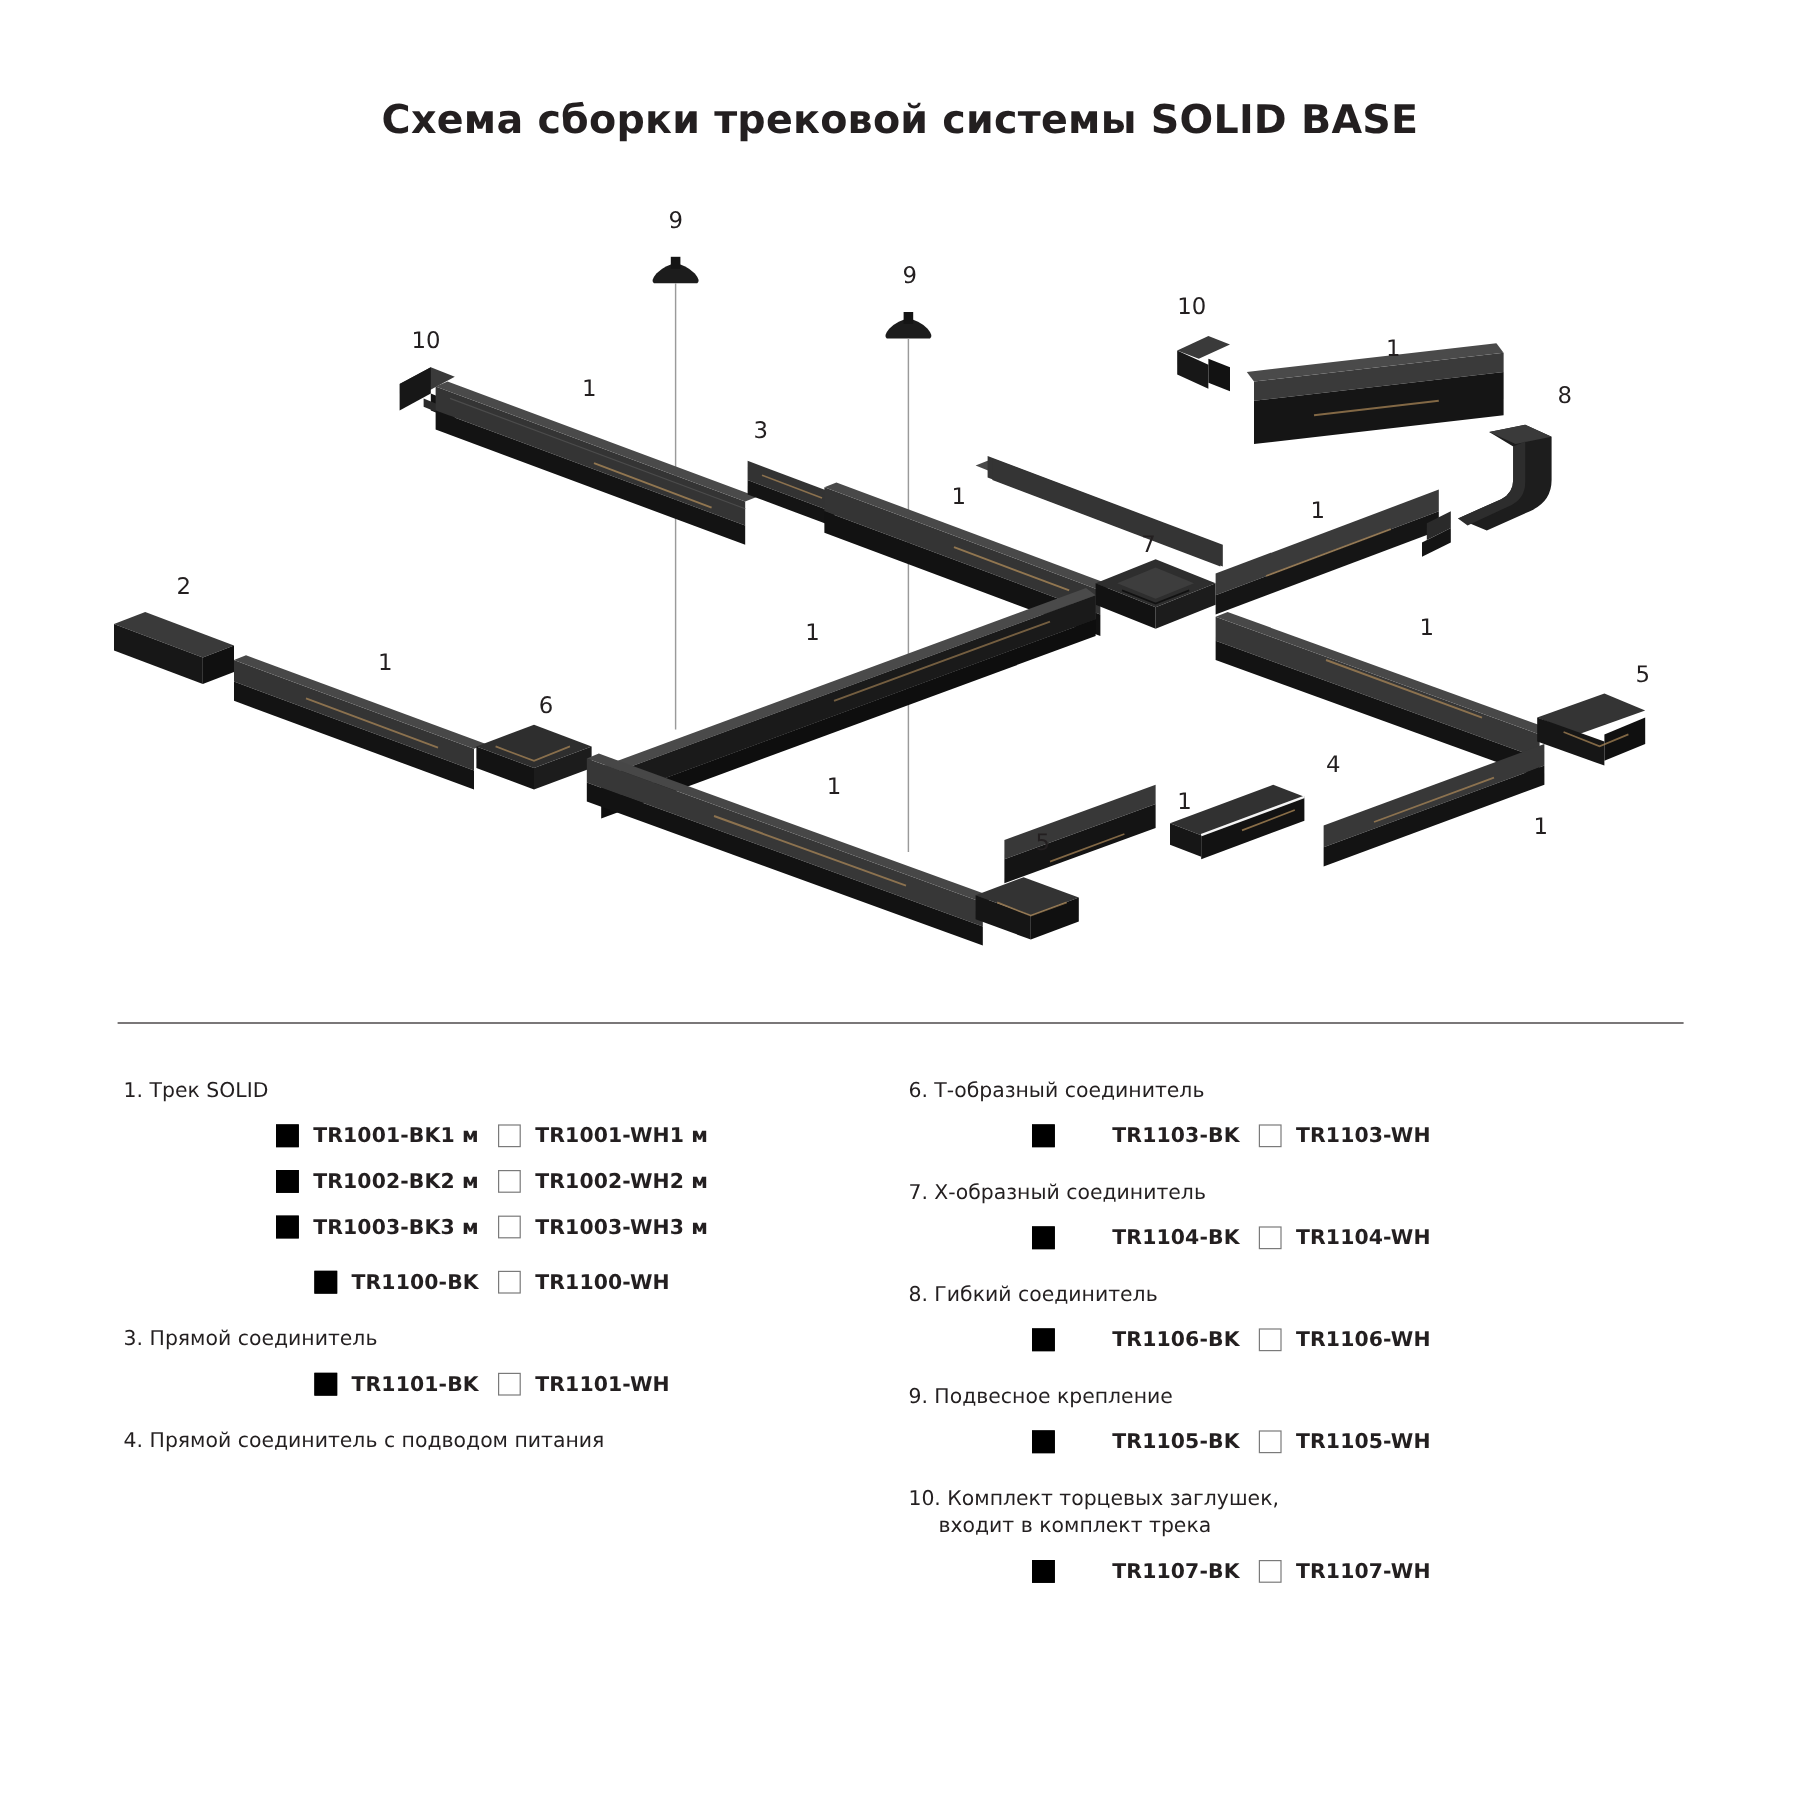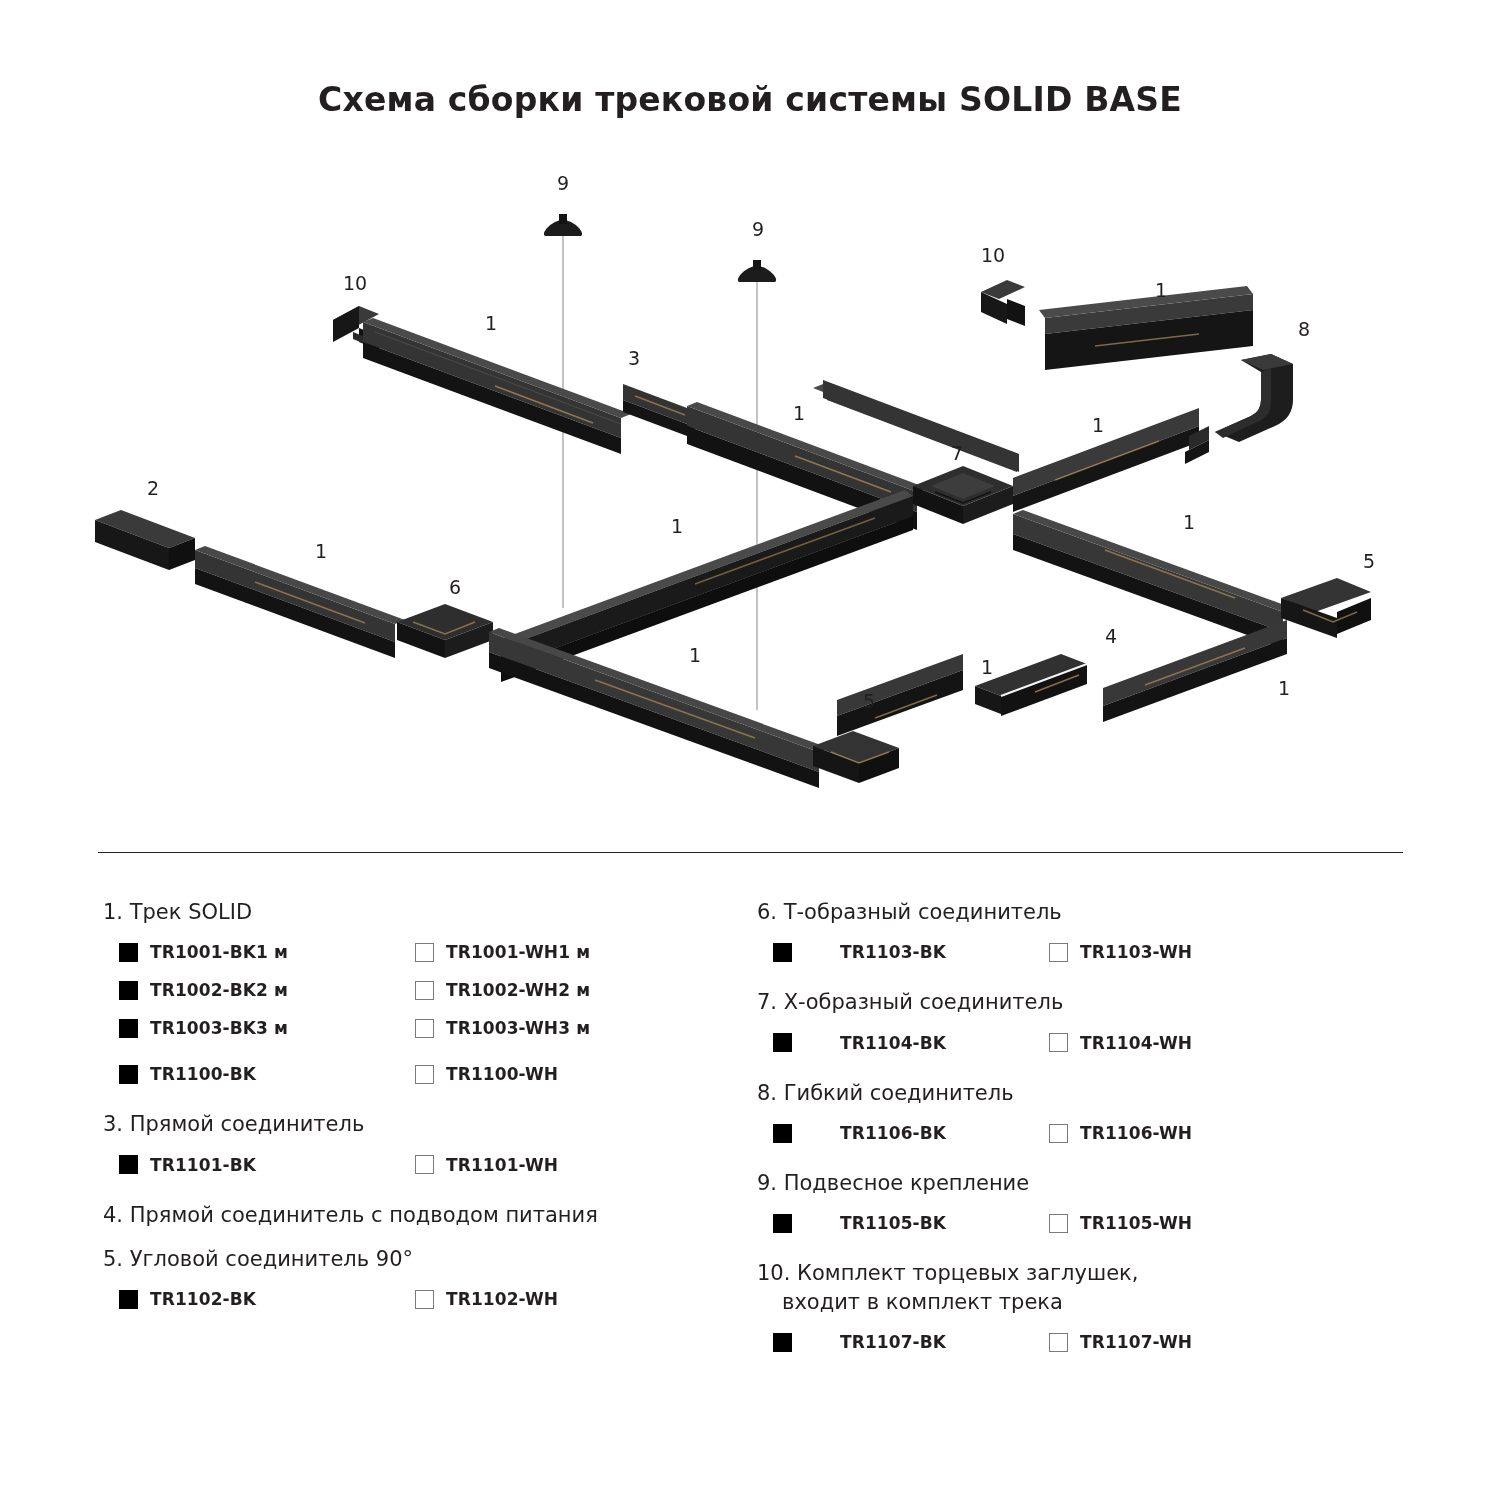--- a/index.html
+++ b/index.html
@@ -58,21 +58,21 @@
   }
   .col {
     position: absolute;
     top: 0;
   }
   .col-left { left: 103px; width: 620px; }
   .col-right { left: 757px; width: 620px; }
 
   .grp { margin-bottom: 0px; }
   .grp-title {
-    font-size: 21px;
+    font-size: 17px;
     font-weight: 400;
     color: #231f20;
     margin: 0 0 16px 0;
     line-height: 1.35;
   }
   .grp-title .sub {
     display: block;
     padding-left: 25px;
   }
   .rows { margin: 0 0 26px 0; }
@@ -81,20 +81,21 @@
     align-items: center;
     margin-bottom: 18px;
   }
   .cell {
     display: flex;
     align-items: center;
     font-size: 17px;
     font-weight: 700;
     color: #231f20;
     letter-spacing: 0.1px;
+    justify-content: flex-end;
   }
   .cell.c1 { width: 280px; padding-left: 16px; }
   .cell.c2 { padding-left: 16px; }
   .sw {
     width: 19px;
     height: 19px;
     margin-right: 12px;
     flex: 0 0 auto;
     box-sizing: border-box;
   }
@@ -389,35 +390,20 @@
               <span class="code">TR1101-WH</span>
             </div>
           </div>
         </div>
       </div>
 
       <div class="grp">
         <div class="grp-title">4. Прямой соединитель с подводом питания</div>
       </div>
 
-      <div class="grp">
-        <div class="grp-title">5. Угловой соединитель 90°</div>
-        <div class="rows">
-          <div class="row">
-            <div class="cell c1">
-              <span class="sw bk"></span>
-              <span class="code">TR1102-BK</span>
-            </div>
-            <div class="cell c2">
-              <span class="sw wh"></span>
-              <span class="code">TR1102-WH</span>
-            </div>
-          </div>
-        </div>
-      </div>
 
     </div>
 
     <div class="col col-right">
 
       <div class="grp">
         <div class="grp-title">6. Т-образный соединитель</div>
         <div class="rows">
           <div class="row">
             <div class="cell c1">

